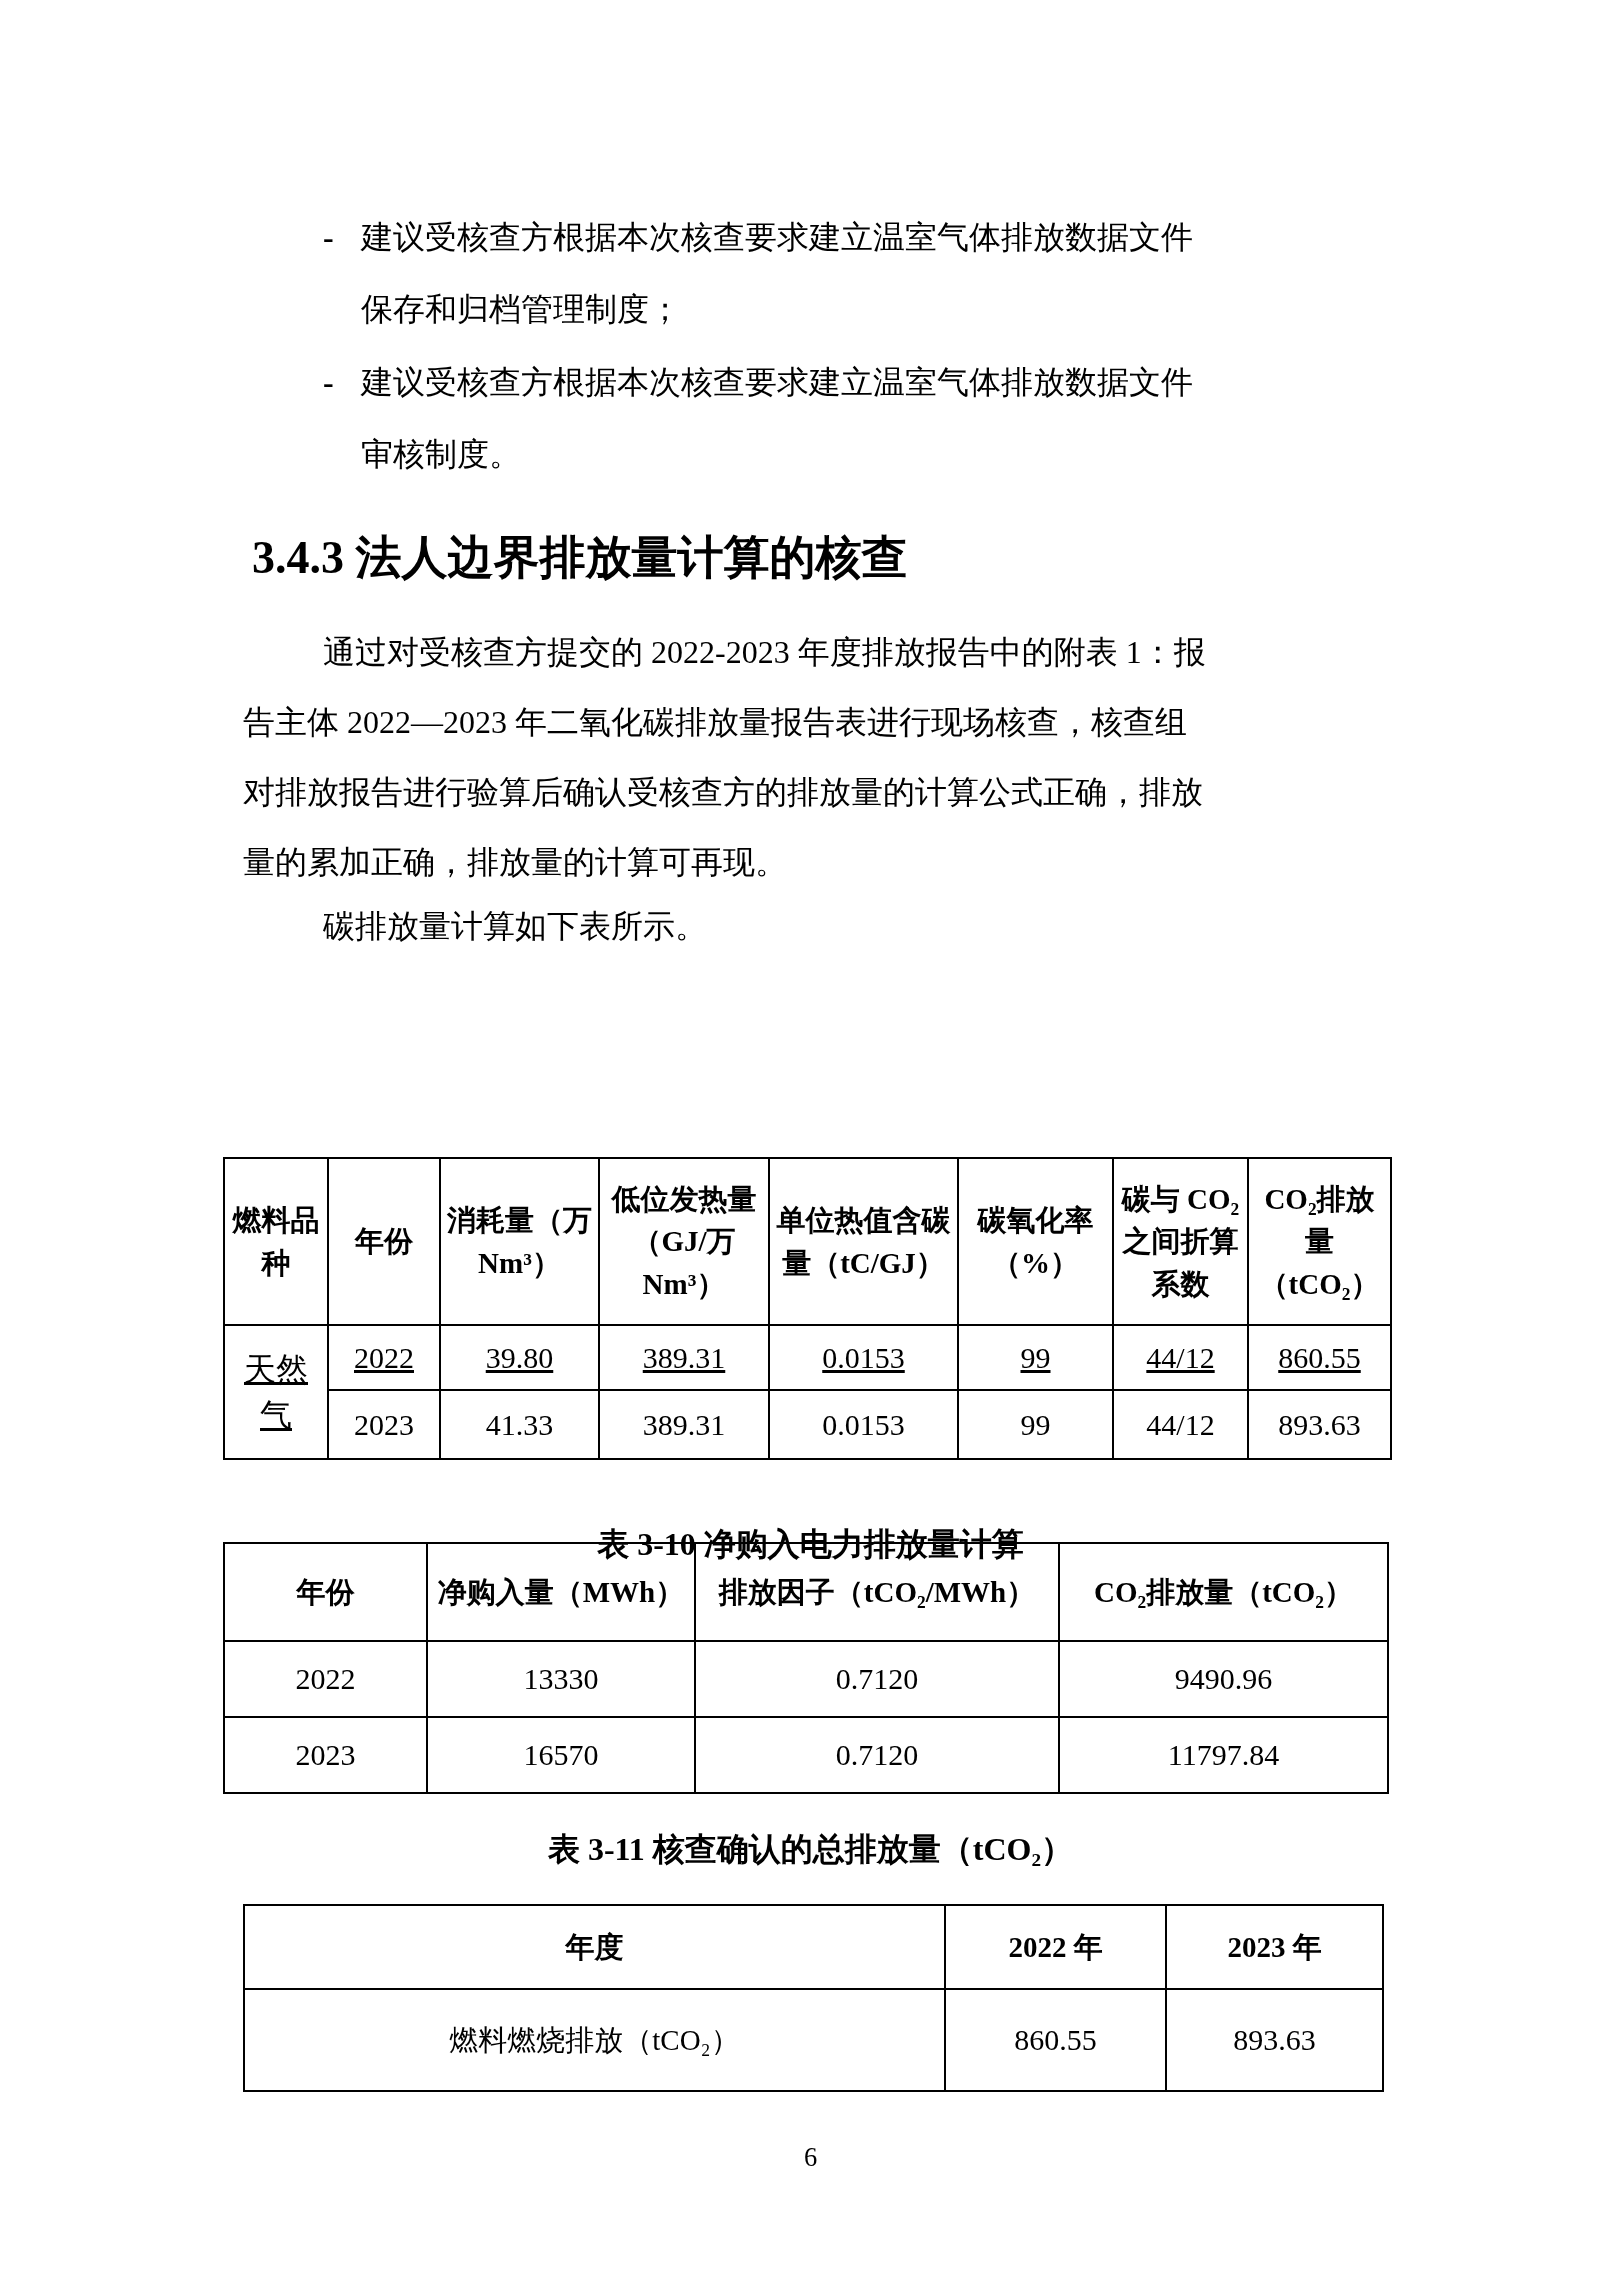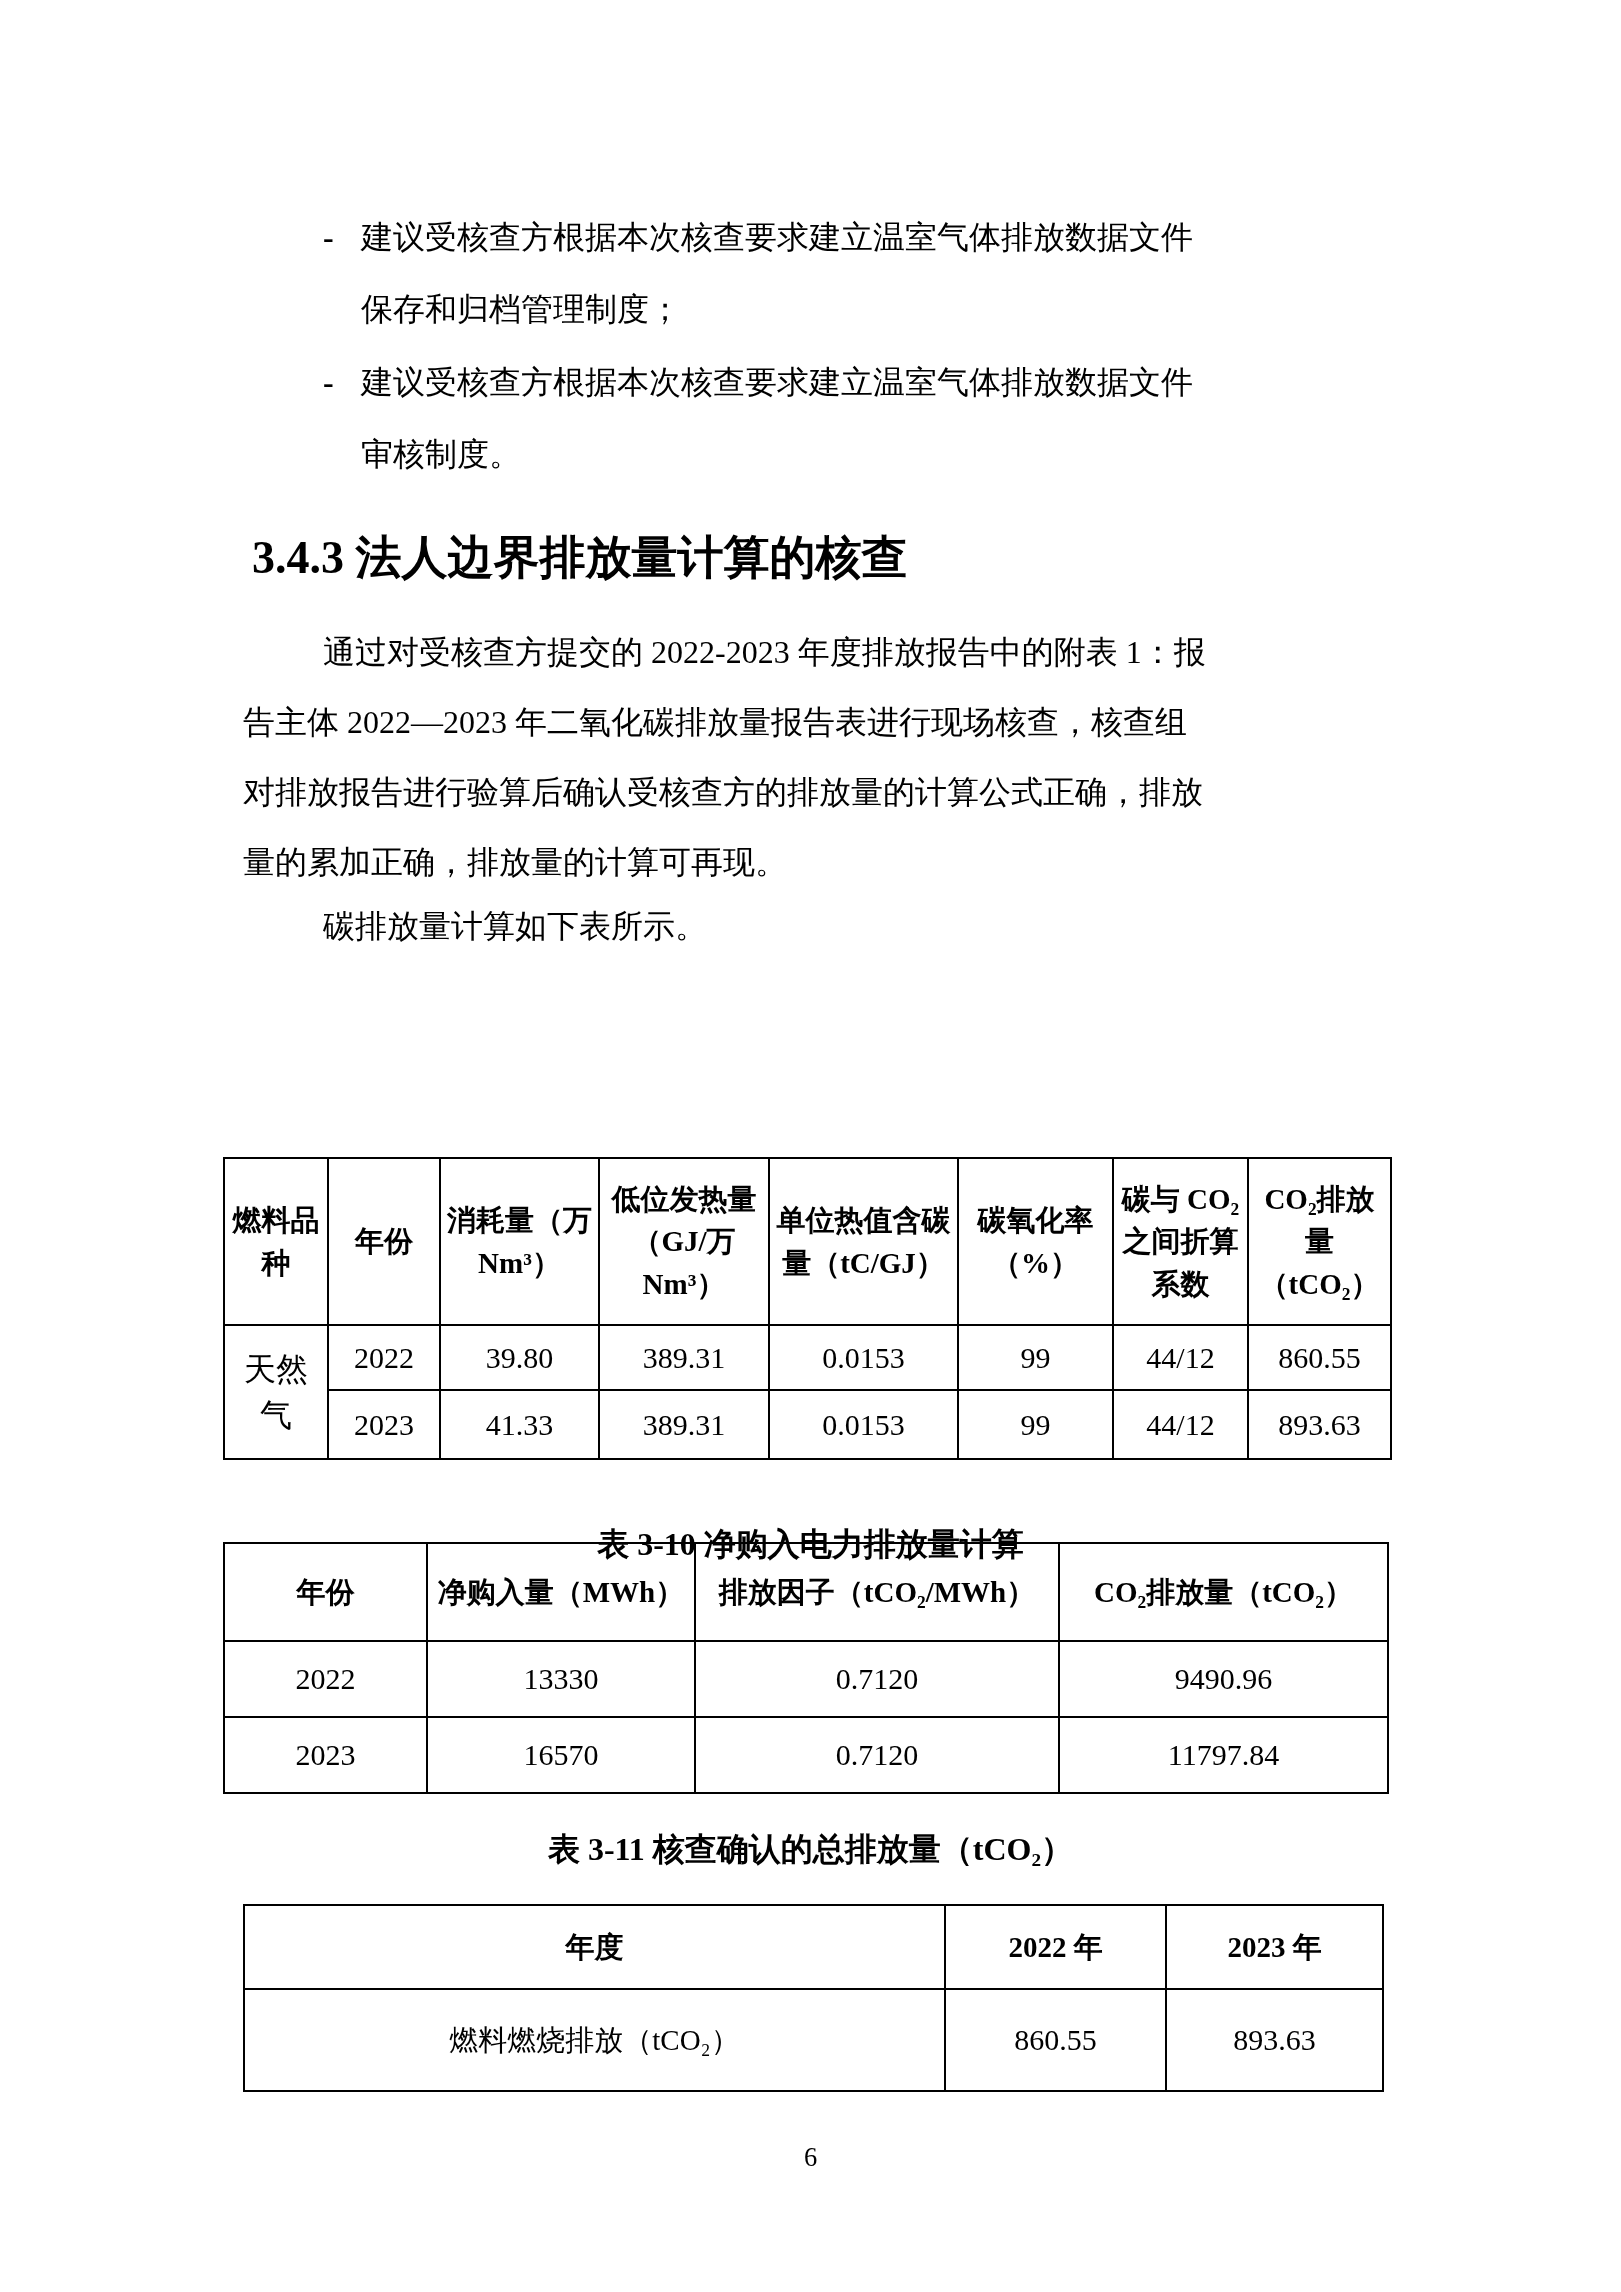--- a/index.html
+++ b/index.html
@@ -85,21 +85,21 @@
       <tr style="height:167px;">
         <th>燃料品种</th>
         <th>年份</th>
         <th>消耗量（万 Nm³）</th>
         <th>低位发热量（GJ/万 Nm³）</th>
         <th>单位热值含碳量（tC/GJ）</th>
         <th>碳氧化率（%）</th>
         <th>碳与 CO₂之间折算系数</th>
         <th>CO₂排放量（tCO₂）</th>
       </tr>
-      <tr style="height:65px;">
+      <tr style="height:65px;text-decoration:underline;">
         <td class="fuel" rowspan="2">天然气</td>
         <td class="num">2022</td>
         <td class="num">39.80</td>
         <td class="num">389.31</td>
         <td class="num">0.0153</td>
         <td class="num">99</td>
         <td class="num">44/12</td>
         <td class="num">860.55</td>
       </tr>
       <tr style="height:69px;">

